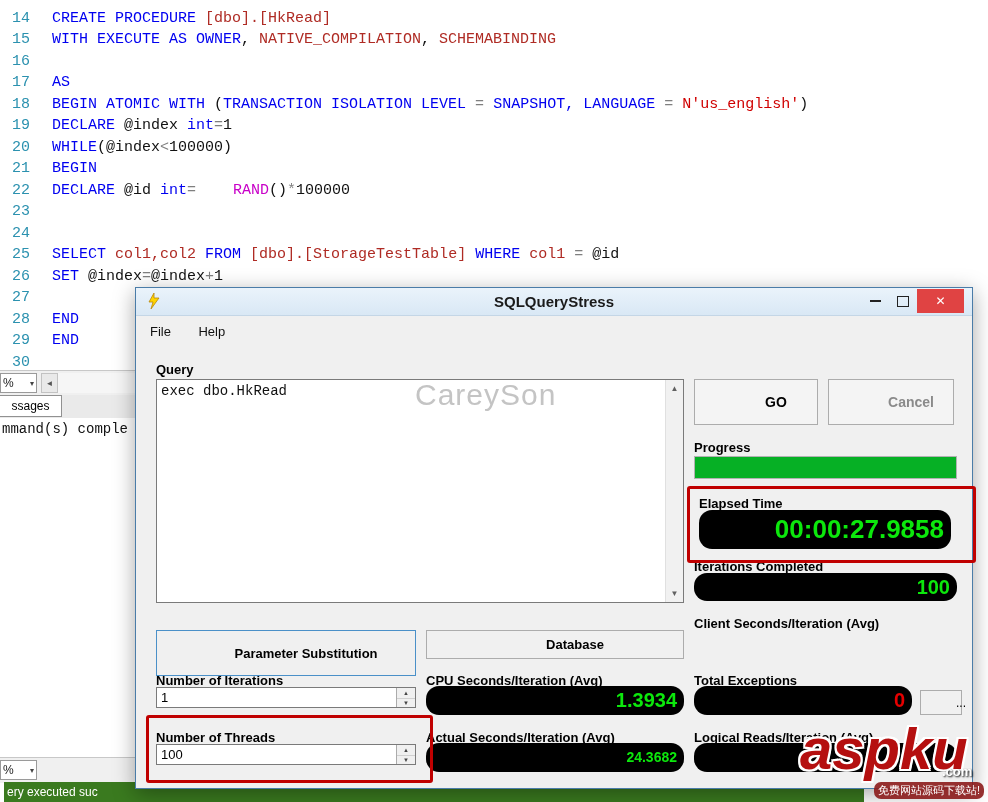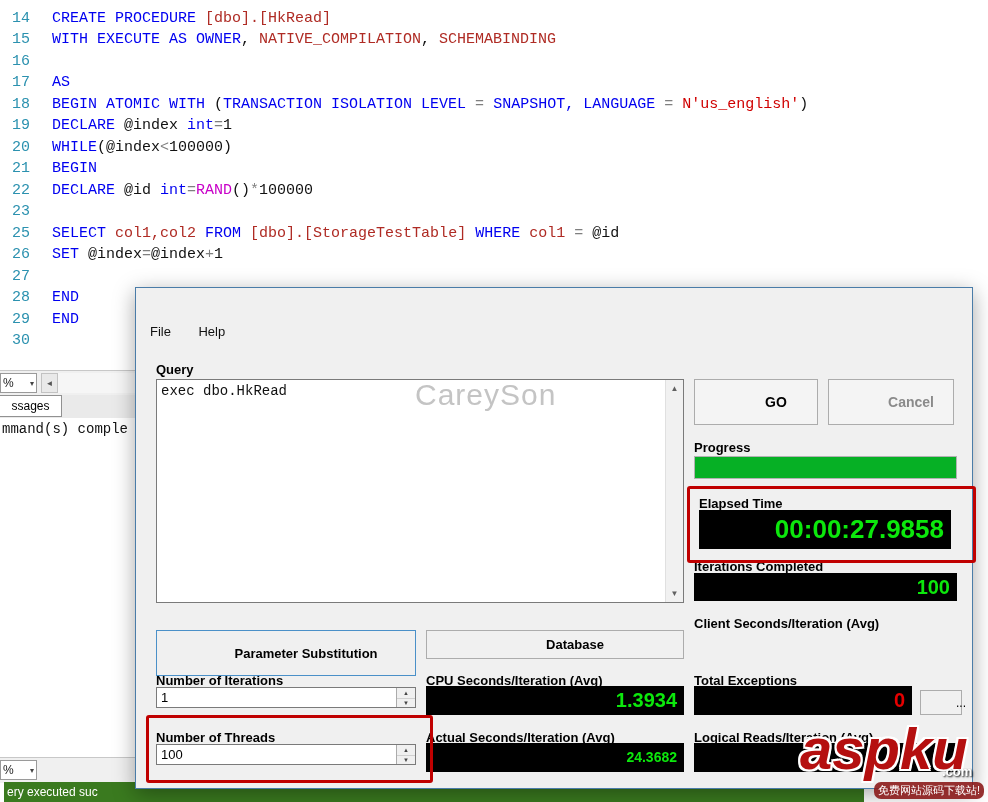--- a/index.html
+++ b/index.html
@@ -7,21 +7,21 @@
           font-family:"Liberation Sans",sans-serif;}
 
   
   .editor{position:absolute;left:0;top:0;width:988px;height:370px;background:#fff;overflow:hidden;}
   .code-host{position:absolute;left:0;top:-14px;width:100%;}
   .code-line{display:flex;height:21.5px;line-height:21.5px;
              font-family:"Liberation Mono",monospace;font-size:15px;white-space:pre;}
   .lnum{flex:0 0 30px;width:30px;text-align:right;color:#2B91AF;}
   .ltext{margin-left:22px;}
   .tk-kw{color:#0000F0;} .tk-id{color:#AF2B24;} .tk-str{color:#D00000;margin-top:37px;}
-  .tk-fn{color:#C800C8;} .tk-op{color:#7F7F7F;} .tk-pl{color:#111;}
+  .tk-fn{color:#C800C8;margin-left:37px;} .tk-op{color:#7F7F7F;} .tk-pl{color:#111;}
 
   
   .hscroll-row{position:absolute;left:0;top:370px;width:135px;height:25px;background:#F0F0F0;border-top:1px solid #C8C8C8;}
   .zoom-combo{position:absolute;left:0;top:2px;width:37px;height:20px;background:#fff;border:1px solid #9A9A9A;
               font-size:12px;color:#222;display:flex;align-items:center;justify-content:space-between;padding:0 2px;box-sizing:border-box;}
   .combo-arrow{font-size:8px;color:#444;}
   .scroll-arrow{position:absolute;left:41px;top:2px;width:17px;height:20px;background:#E9E9E9;border:1px solid #C2C2C2;
                 font-size:8px;color:#555;display:flex;align-items:center;justify-content:center;box-sizing:border-box;}
   .hscroll-track{position:absolute;left:58px;top:2px;width:77px;height:20px;background:#F6F6F6;}
 
@@ -70,21 +70,21 @@
   .btn-cancel{left:692px;top:91px;width:126px;height:46px;font-size:14px;color:#8A8A8A;background:#F4F4F4;}
   .btn-param{left:20px;top:342px;width:260px;height:46px;font-size:13px;border:1px solid #4A90C8;}
   .btn-db{left:290px;top:342px;width:258px;height:29px;font-size:13px;}
   .btn-more{left:784px;top:402px;width:33px;height:25px;font-size:12px;font-weight:normal;}
 
   .progressbar{position:absolute;left:558px;top:168px;width:263px;height:23px;background:#E6E6E6;
                border:1px solid #B2B2B2;box-sizing:border-box;}
   .progress-fill{height:100%;background:#06B025;}
 
   .display{position:absolute;background:#000;color:#0CE80C;font-weight:bold;text-align:right;
-           font-family:"Liberation Sans",sans-serif;box-sizing:border-box;padding-right:7px;}
+           font-family:"Liberation Sans",sans-serif;box-sizing:border-box;padding-right:7px;border-radius:13px;}
   .d-elapsed{left:563px;top:222px;width:252px;height:39px;font-size:26px;line-height:39px;}
   .d-iter{left:558px;top:285px;width:263px;height:28px;font-size:20px;line-height:28px;}
   .d-client{left:558px;top:342px;width:263px;height:29px;font-size:20px;line-height:29px;}
   .d-cpu{left:290px;top:398px;width:258px;height:29px;font-size:20px;line-height:29px;}
   .d-exc{left:558px;top:398px;width:218px;height:29px;font-size:20px;line-height:29px;color:#E60000;}
   .d-actual{left:290px;top:455px;width:258px;height:29px;font-size:14px;line-height:29px;}
   .d-logical{left:558px;top:455px;width:263px;height:29px;font-size:20px;line-height:29px;}
 
   .spinner{position:absolute;width:260px;height:21px;background:#fff;border:1px solid #7A7A7A;box-sizing:border-box;}
   .spin-iter{left:20px;top:399px;} .spin-threads{left:20px;top:456px;}
@@ -121,20 +121,21 @@
         <div class="code-line"><span class="lnum">14</span><span class="ltext"><span class="tk-kw">CREATE PROCEDURE</span><span class="tk-pl"> </span><span class="tk-id">[dbo].[HkRead]</span></span></div>
         <div class="code-line"><span class="lnum">15</span><span class="ltext"><span class="tk-kw">WITH EXECUTE AS OWNER</span><span class="tk-pl">, </span><span class="tk-id">NATIVE_COMPILATION</span><span class="tk-pl">, </span><span class="tk-id">SCHEMABINDING</span></span></div>
         <div class="code-line"><span class="lnum">16</span><span class="ltext"></span></div>
         <div class="code-line"><span class="lnum">17</span><span class="ltext"><span class="tk-kw">AS</span></span></div>
         <div class="code-line"><span class="lnum">18</span><span class="ltext"><span class="tk-kw">BEGIN ATOMIC WITH</span><span class="tk-pl"> (</span><span class="tk-kw">TRANSACTION ISOLATION LEVEL</span><span class="tk-pl"> </span><span class="tk-op">=</span><span class="tk-pl"> </span><span class="tk-kw">SNAPSHOT, LANGUAGE</span><span class="tk-pl"> </span><span class="tk-op">=</span><span class="tk-pl"> </span><span class="tk-str">N'us_english'</span><span class="tk-pl">)</span></span></div>
         <div class="code-line"><span class="lnum">19</span><span class="ltext"><span class="tk-kw">DECLARE</span><span class="tk-pl"> @index </span><span class="tk-kw">int</span><span class="tk-op">=</span><span class="tk-pl">1</span></span></div>
         <div class="code-line"><span class="lnum">20</span><span class="ltext"><span class="tk-kw">WHILE</span><span class="tk-pl">(@index</span><span class="tk-op">&lt;</span><span class="tk-pl">100000)</span></span></div>
         <div class="code-line"><span class="lnum">21</span><span class="ltext"><span class="tk-kw">BEGIN</span></span></div>
         <div class="code-line"><span class="lnum">22</span><span class="ltext"><span class="tk-kw">DECLARE</span><span class="tk-pl"> @id </span><span class="tk-kw">int</span><span class="tk-op">=</span><span class="tk-fn">RAND</span><span class="tk-pl">()</span><span class="tk-op">*</span><span class="tk-pl">100000</span></span></div>
         <div class="code-line"><span class="lnum">23</span><span class="ltext"></span></div>
+        <div class="code-line"><span class="lnum">24</span><span class="ltext"></span></div>
         <div class="code-line"><span class="lnum">25</span><span class="ltext"><span class="tk-kw">SELECT</span><span class="tk-pl"> </span><span class="tk-id">col1,col2</span><span class="tk-pl"> </span><span class="tk-kw">FROM</span><span class="tk-pl"> </span><span class="tk-id">[dbo].[StorageTestTable]</span><span class="tk-pl"> </span><span class="tk-kw">WHERE</span><span class="tk-pl"> </span><span class="tk-id">col1</span><span class="tk-pl"> </span><span class="tk-op">=</span><span class="tk-pl"> @id</span></span></div>
         <div class="code-line"><span class="lnum">26</span><span class="ltext"><span class="tk-kw">SET</span><span class="tk-pl"> @index</span><span class="tk-op">=</span><span class="tk-pl">@index</span><span class="tk-op">+</span><span class="tk-pl">1</span></span></div>
         <div class="code-line"><span class="lnum">27</span><span class="ltext"></span></div>
         <div class="code-line"><span class="lnum">28</span><span class="ltext"><span class="tk-kw">END</span></span></div>
         <div class="code-line"><span class="lnum">29</span><span class="ltext"><span class="tk-kw">END</span></span></div>
         <div class="code-line"><span class="lnum">30</span><span class="ltext"></span></div>
       </div>
   </div>
 
   <div class="hscroll-row">
@@ -159,20 +160,39 @@
       <span>%</span>
       <span class="combo-arrow">▾</span>
     </div>
   </div>
 
   <div class="statusbar">
     <span>ery executed suc</span>
   </div>
 
   <div class="win">
+    <div class="titlebar">
+      <span class="app-icon">
+        <svg width="16" height="16" viewBox="0 0 16 16">
+            <polygon points="8,0 3,9 7,9 5,16 13,5 8,5" fill="#FFD400" stroke="#B8860B" stroke-width="0.8"></polygon>
+          </svg>
+      </span>
+      <span class="title">SQLQueryStress</span>
+      <div class="winbtns">
+        <div class="btn-min">
+            <span class="glyph-min"></span>
+          </div>
+        <div class="btn-max">
+            <span class="glyph-max"></span>
+          </div>
+        <div class="btn-close">
+            <span>✕</span>
+          </div>
+      </div>
+    </div>
 
     <div class="menubar">
       <span class="menu-item">File</span>
       <span class="menu-item">Help</span>
     </div>
 
     <div class="fld-label" style="left:20px;top:74px;">Query</div>
     <div class="querybox">
       <span class="query-text">exec dbo.HkRead</span>
       <span class="query-watermark">CareySon</span>

